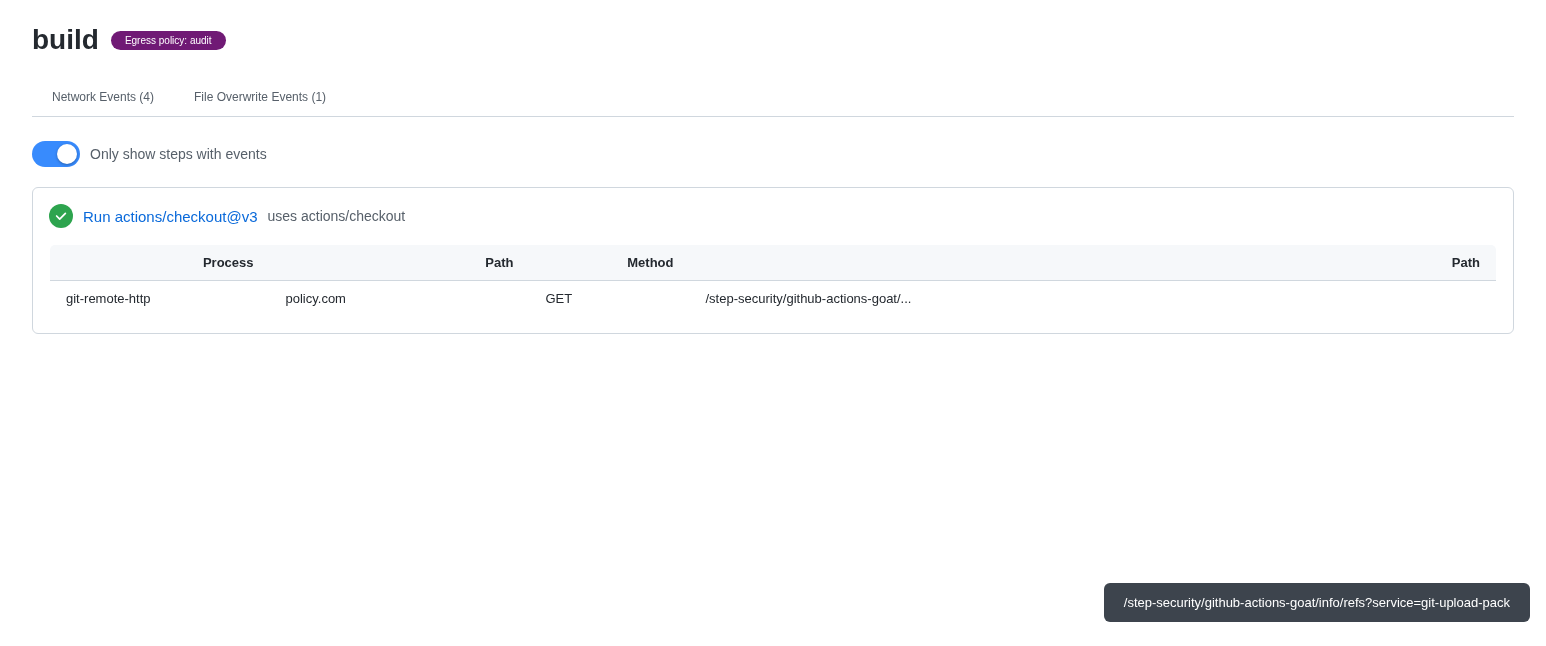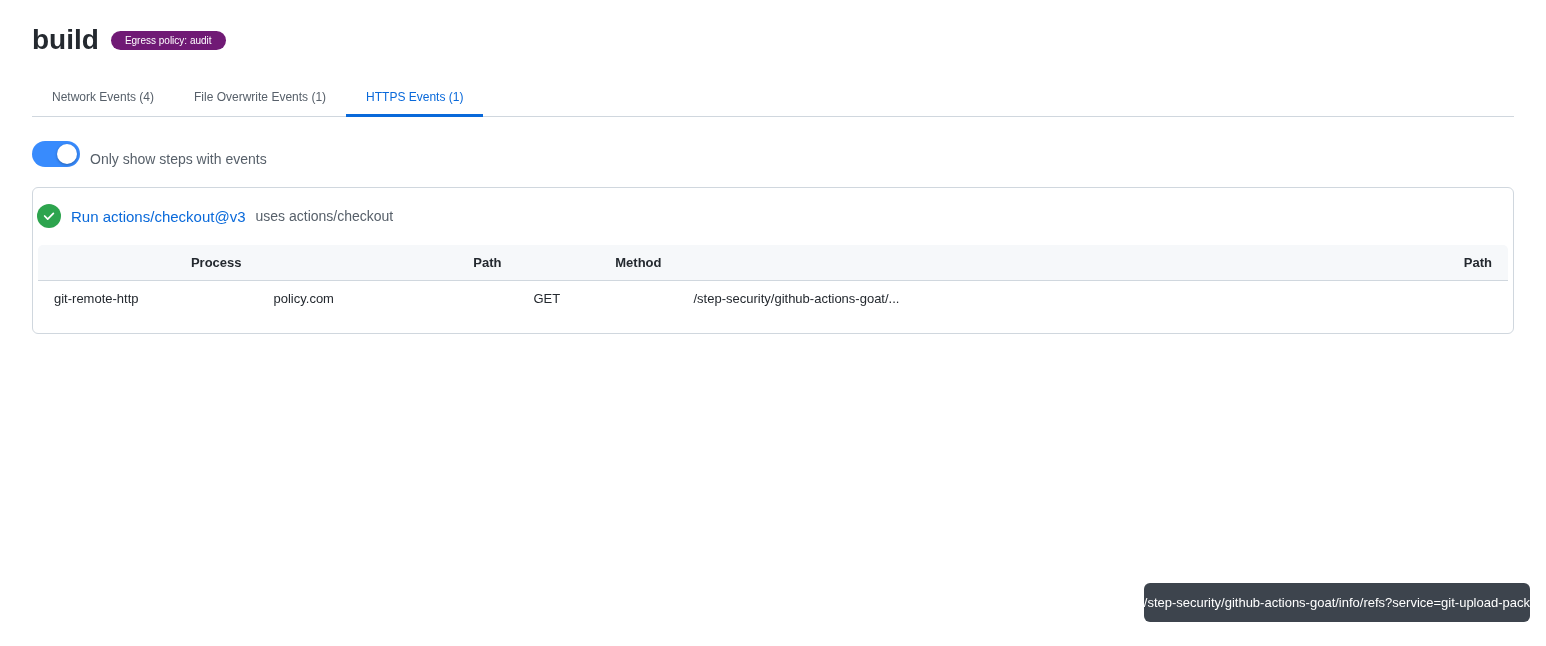--- a/index.html
+++ b/index.html
@@ -54,21 +54,21 @@
     }
     .tab.active {
       color: #0969da;
       border-bottom: 3px solid #0969da;
       font-weight: 500;
     }
 
     
     .toggle-row {
       display: flex;
-      align-items: flex-end;
+      align-items: center;
       gap: 10px;
       margin-bottom: 20px;
     }
     .toggle-switch {
       position: relative;
       width: 48px;
       height: 26px;
     }
     .toggle-track {
       width: 48px;
@@ -90,21 +90,21 @@
     }
     .toggle-label {
       font-size: 14px;
       color: #57606a;
     }
 
     
     .step-section {
       border: 1px solid #d0d7de;
       border-radius: 6px;
-      padding: 16px 4px;
+      padding: 16px 16px;
       margin-bottom: 16px;
     }
     .step-header {
       display: flex;
       align-items: center;
       gap: 10px;
       margin-bottom: 16px;
     }
     .step-icon {
       width: 24px;
@@ -161,42 +161,41 @@
     .col-process { width: 220px; }
     .col-host { width: 260px; }
     .col-method { width: 160px; }
     .col-path { width: auto; }
 
     
     .tooltip-box {
       background: #3d444d;
       color: #ffffff;
       border-radius: 6px;
-      padding: 10px 0;
+      padding: 10px 20px;
       font-size: 13px;
       position: fixed;
       bottom: 24px;
       right: 16px;
       max-width: 580px;
       line-height: 1.5;
       z-index: 100;
     }
   </style>
 </head>
 <body>
 
 <div class="header">
   <span class="build-label">build</span>
   <span class="badge-pill">Egress policy: audit</span>
 </div>
 
 <div class="tabs">
   <div class="tab">Network Events (4)</div>
   <div class="tab">File Overwrite Events (1)</div>
-  <div class="tab active">HTTPS Events (1)</div>
 </div>
 
 <div class="toggle-row">
   <div class="toggle-switch">
     <div class="toggle-track"></div>
     <div class="toggle-thumb"></div>
   </div>
   <span class="toggle-label">Only show steps with events</span>
 </div>
 

